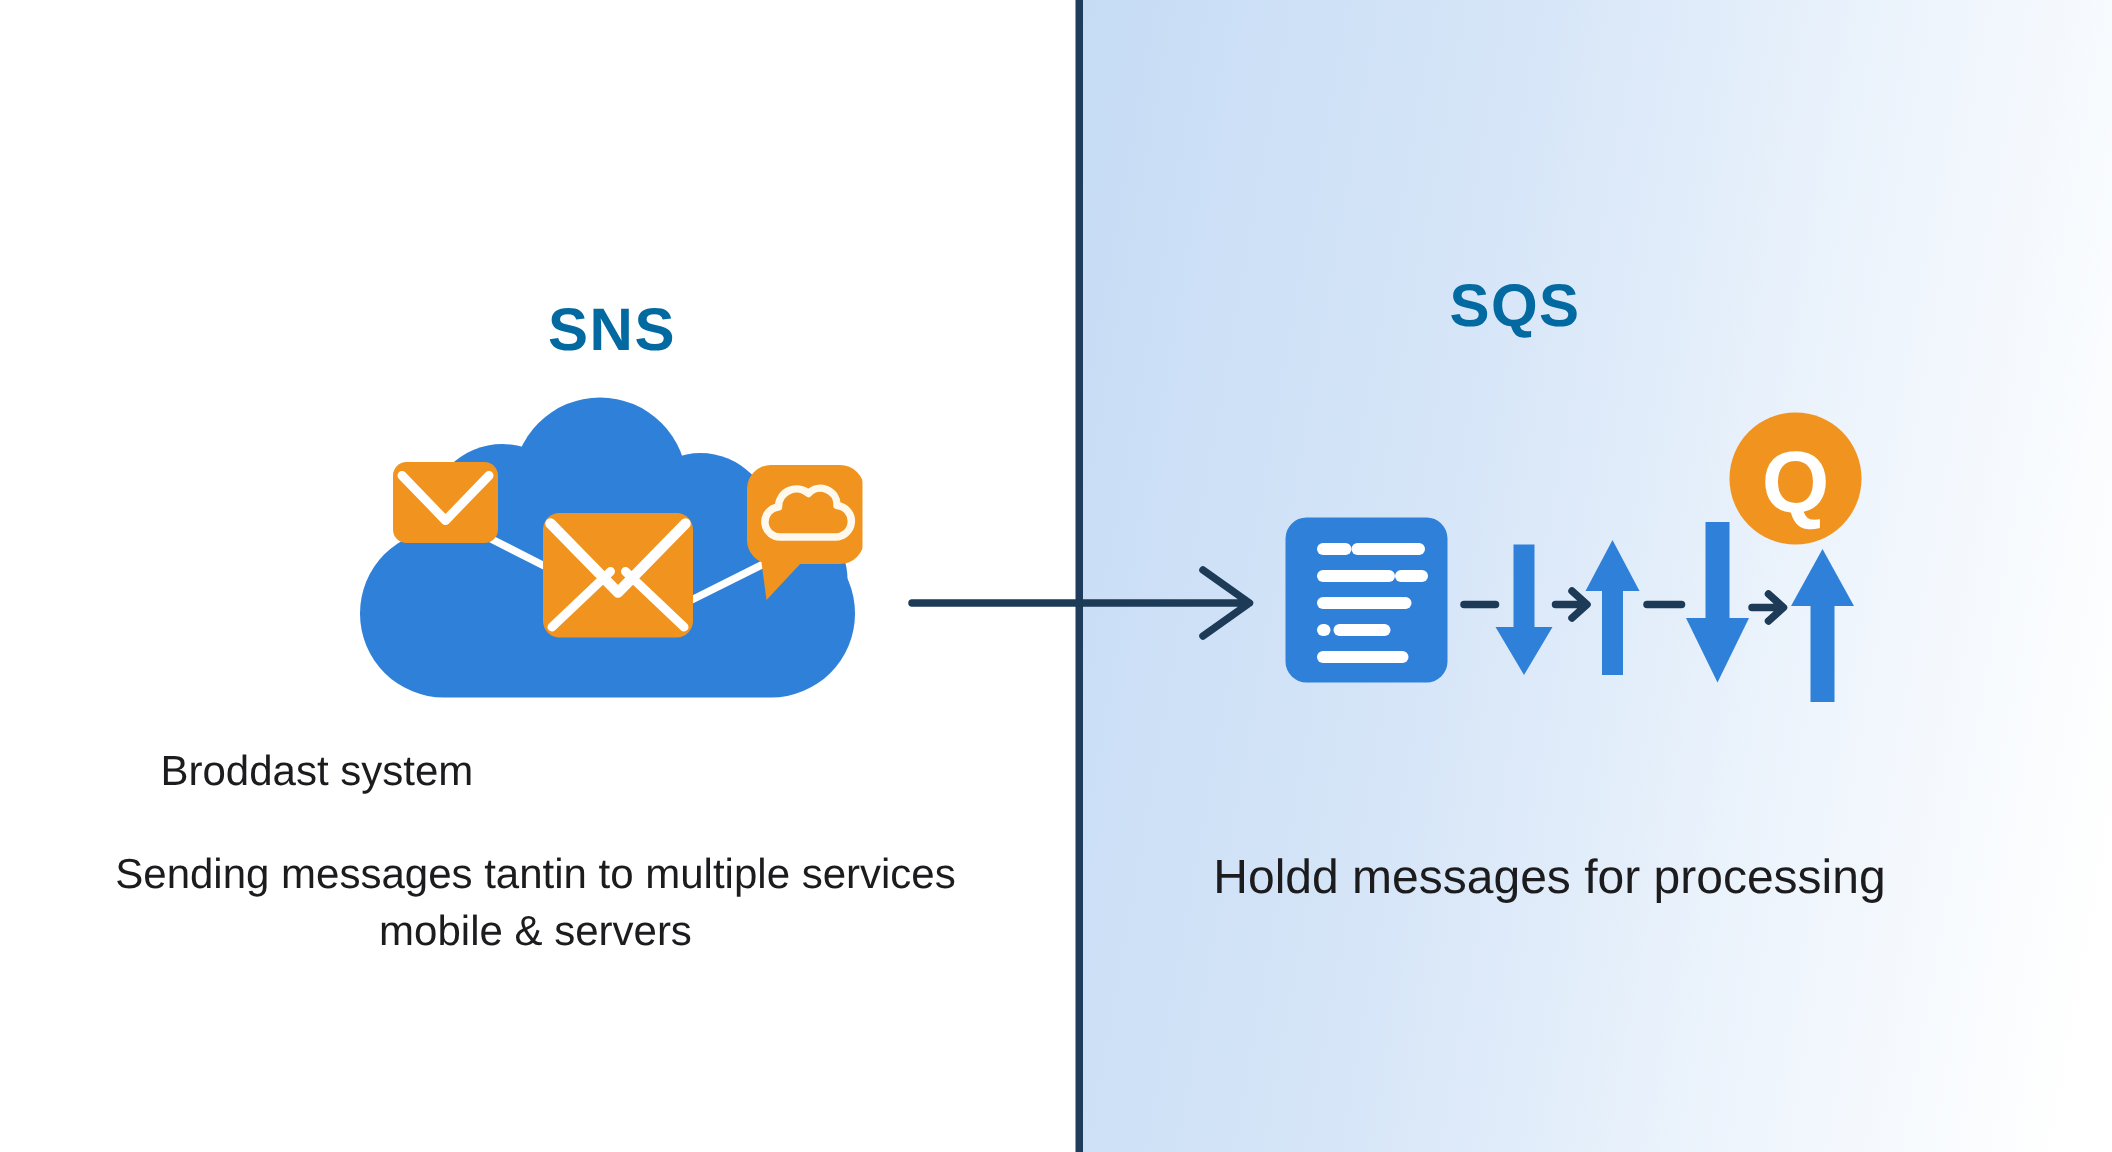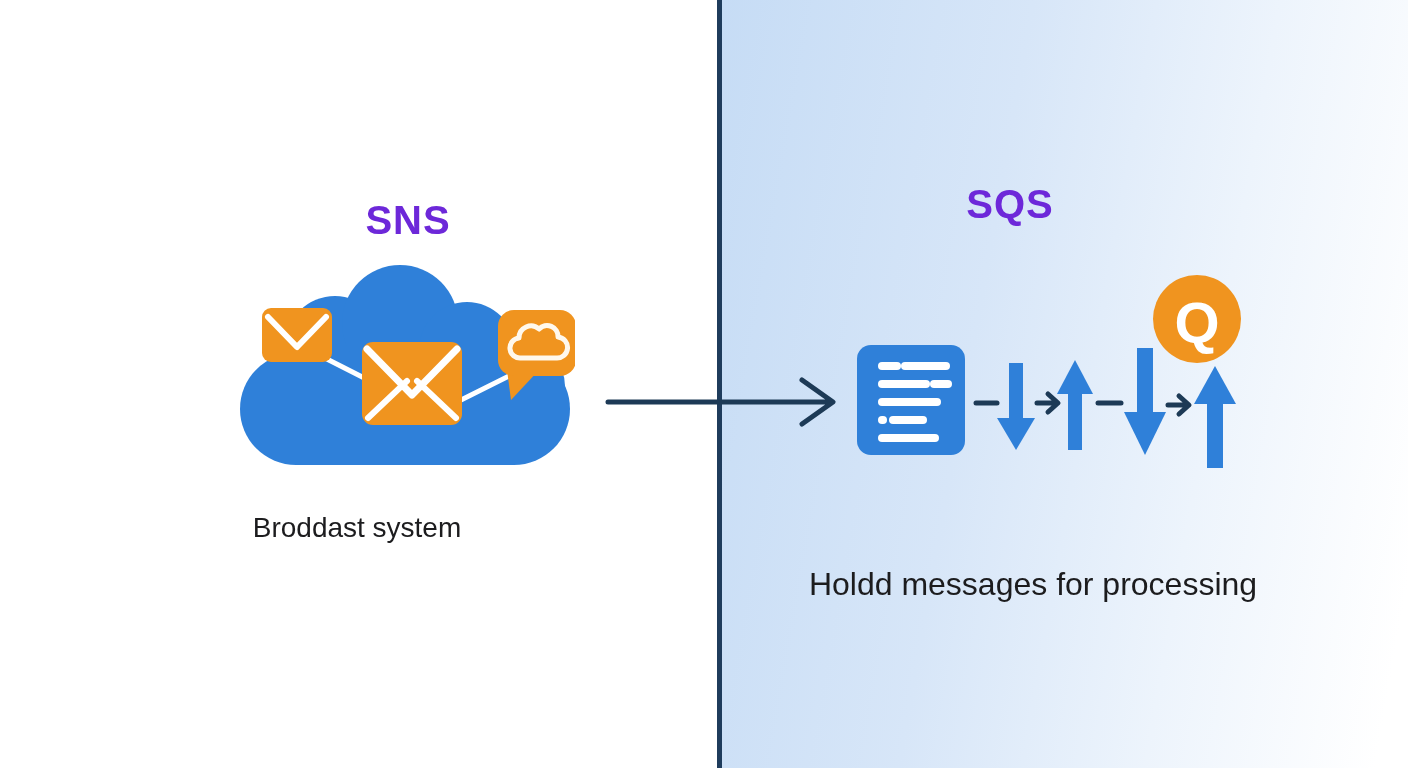--- a/index.html
+++ b/index.html
@@ -21,40 +21,39 @@
     left: 717px; top: 0; width: 5px; height: 768px;
     background: #1f3c5c;
   }
   .title {
     position: absolute;
     margin: 0;
     font-size: 40px;
     font-weight: bold;
     letter-spacing: 1px;
     text-align: center;
-    color: #6d28d9;
+    color: #0369a1;
   }
   .title.sns { left: 258px; top: 198px; width: 300px; }
   .title.sqs { left: 860px; top: 182px; width: 300px; }
   .cloud-icon {
     position: absolute;
     left: 235px; top: 258px;
   }
   .flow-arrow {
     position: absolute;
     left: 605px; top: 374px;
   }
   .queue-icon {
     position: absolute;
     left: 845px; top: 262px;
   }
   .caption {
     position: absolute;
-    left: 107px; top: 512px; width: 500px;
-    text-align: center;
+    left: 107px; top: 498px; width: 500px;
     font-size: 28px;
   }
   .desc-left {
     position: absolute;
     left: 57px; top: 564px; width: 600px;
     text-align: center;
     font-size: 28px;
     line-height: 38px;
   }
   .desc-right {
@@ -105,20 +104,22 @@
     <g>
       <polygon points="272,112 304,112 276,142" fill="#f0941f"></polygon>
       <rect x="263" y="52" width="78" height="66" rx="16" fill="#f0941f"></rect>
       <path d="M286,100 a10,10 0 0,1 -2,-20 a12,12 0 0,1 20,-9 a11,11 0 0,1 19,8 a9,9 0 0,1 -2,21 z" fill="none" stroke="#fff8ec" stroke-width="5" stroke-linejoin="round"></path>
     </g>
   </svg>
 
   <div class="caption">Broddast system</div>
 
   <div class="desc-left">
+    <div>Sending messages tantin to multiple services</div>
+    <div>mobile &amp; servers</div>
   </div>
 
   <svg class="flow-arrow" width="235" height="56" viewBox="0 0 235 56">
     <path d="M3,28 H224 M197,6 L228,28 L197,50" fill="none" stroke="#1d3a56" stroke-width="5" stroke-linecap="round" stroke-linejoin="round"></path>
   </svg>
 
   <h1 class="title sqs">SQS</h1>
 
   <svg class="queue-icon" width="410" height="215" viewBox="0 0 410 215">
 

